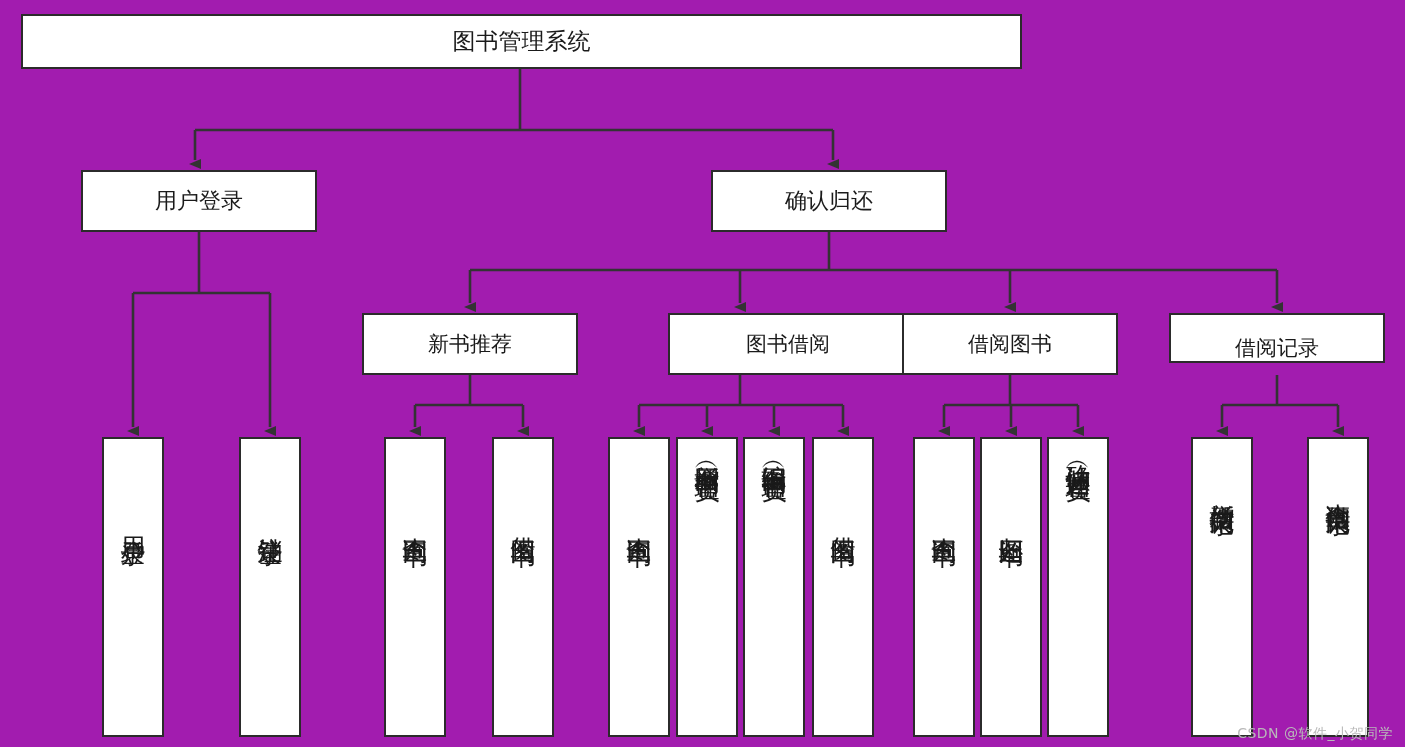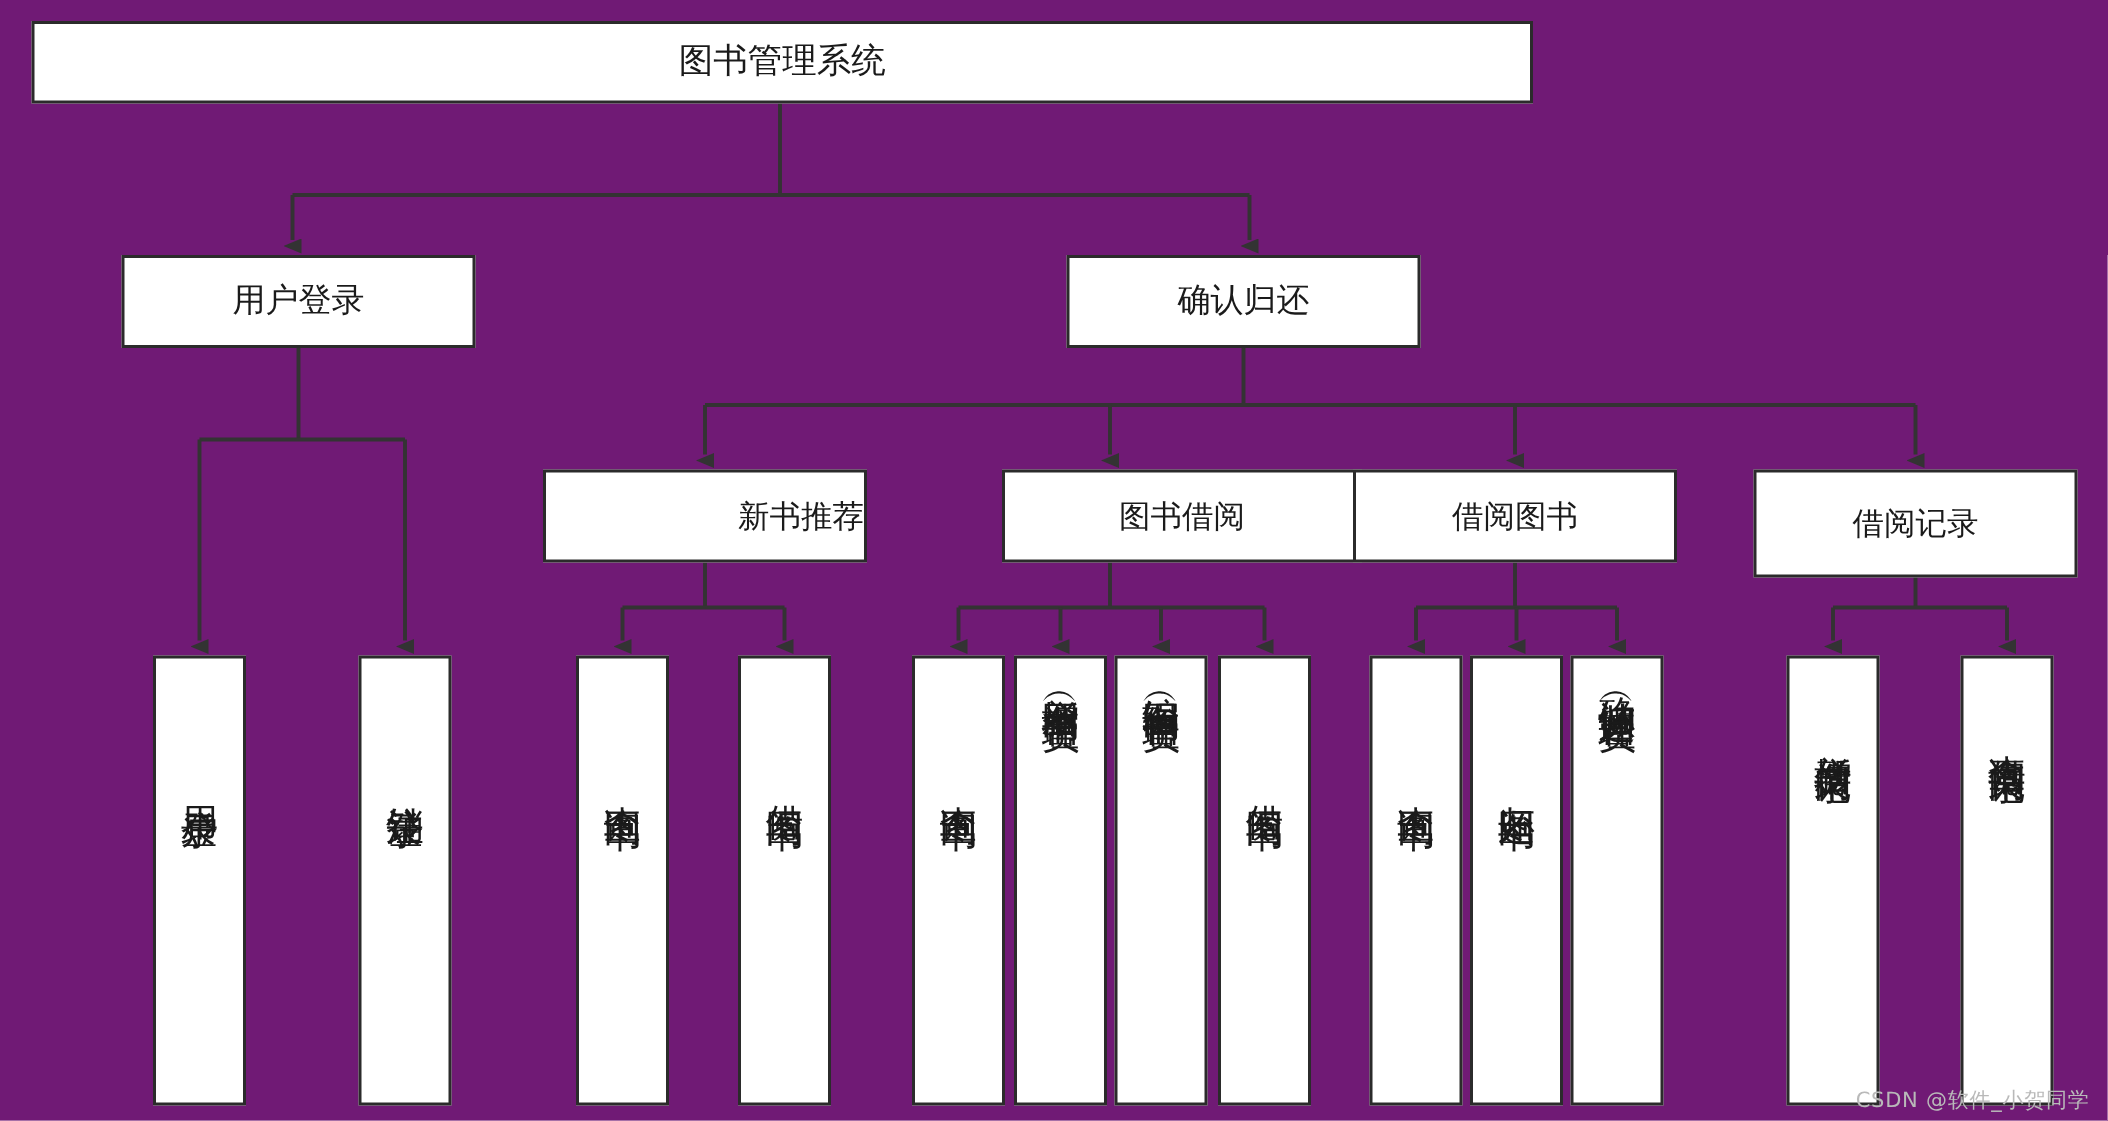--- a/index.html
+++ b/index.html
@@ -11,21 +11,21 @@
     width: 1405px;
     height: 747px;
     font-family: "DejaVu Sans", "Liberation Sans", sans-serif;
     overflow: hidden;
     position: relative;
   }
   #diagram-root {
     position: relative;
     width: 1405px;
     height: 747px;
-    background: #701a75;
+    background: #a21caf;
   }
   svg#tree-svg {
     position: absolute;
     left: 0;
     top: 0;
     width: 1405px;
     height: 747px;
   }
   .node-box {
     position: absolute;
@@ -139,30 +139,30 @@
     <span class="node-label">图书管理系统</span>
   </div>
 
   <div class="node-box lvl1" style="left:81px; top:170px; width:236px; height:62px;">
     <span class="node-label">用户登录</span>
   </div>
   <div class="node-box lvl1" style="left:711px; top:170px; width:236px; height:62px;">
     <span class="node-label">确认归还</span>
   </div>
 
-  <div class="node-box lvl2" style="left:362px; top:313px; width:216px; height:62px;justify-content:flex-end;">
+  <div class="node-box lvl2" style="left:362px; top:313px; width:216px; height:62px;">
     <span class="node-label">新书推荐</span>
   </div>
   <div class="node-box lvl2" style="left:668px; top:313px; width:240px; height:62px;">
     <span class="node-label">图书借阅</span>
   </div>
   <div class="node-box lvl2" style="left:902px; top:313px; width:216px; height:62px;">
     <span class="node-label">借阅图书</span>
   </div>
-  <div class="node-box lvl2" style="left:1169px; top:313px; width:216px; height:72px;">
+  <div class="node-box lvl2" style="left:1169px; top:313px; width:216px; height:50px;align-items:flex-end;">
     <span class="node-label">借阅记录</span>
   </div>
 
   <div class="node-box leaf leaf-short" style="left:102px; top:437px; width:62px; height:300px;">
     <span class="node-label">用户登录</span>
   </div>
   <div class="node-box leaf leaf-short" style="left:239px; top:437px; width:62px; height:300px;">
     <span class="node-label">注销登录</span>
   </div>
 

